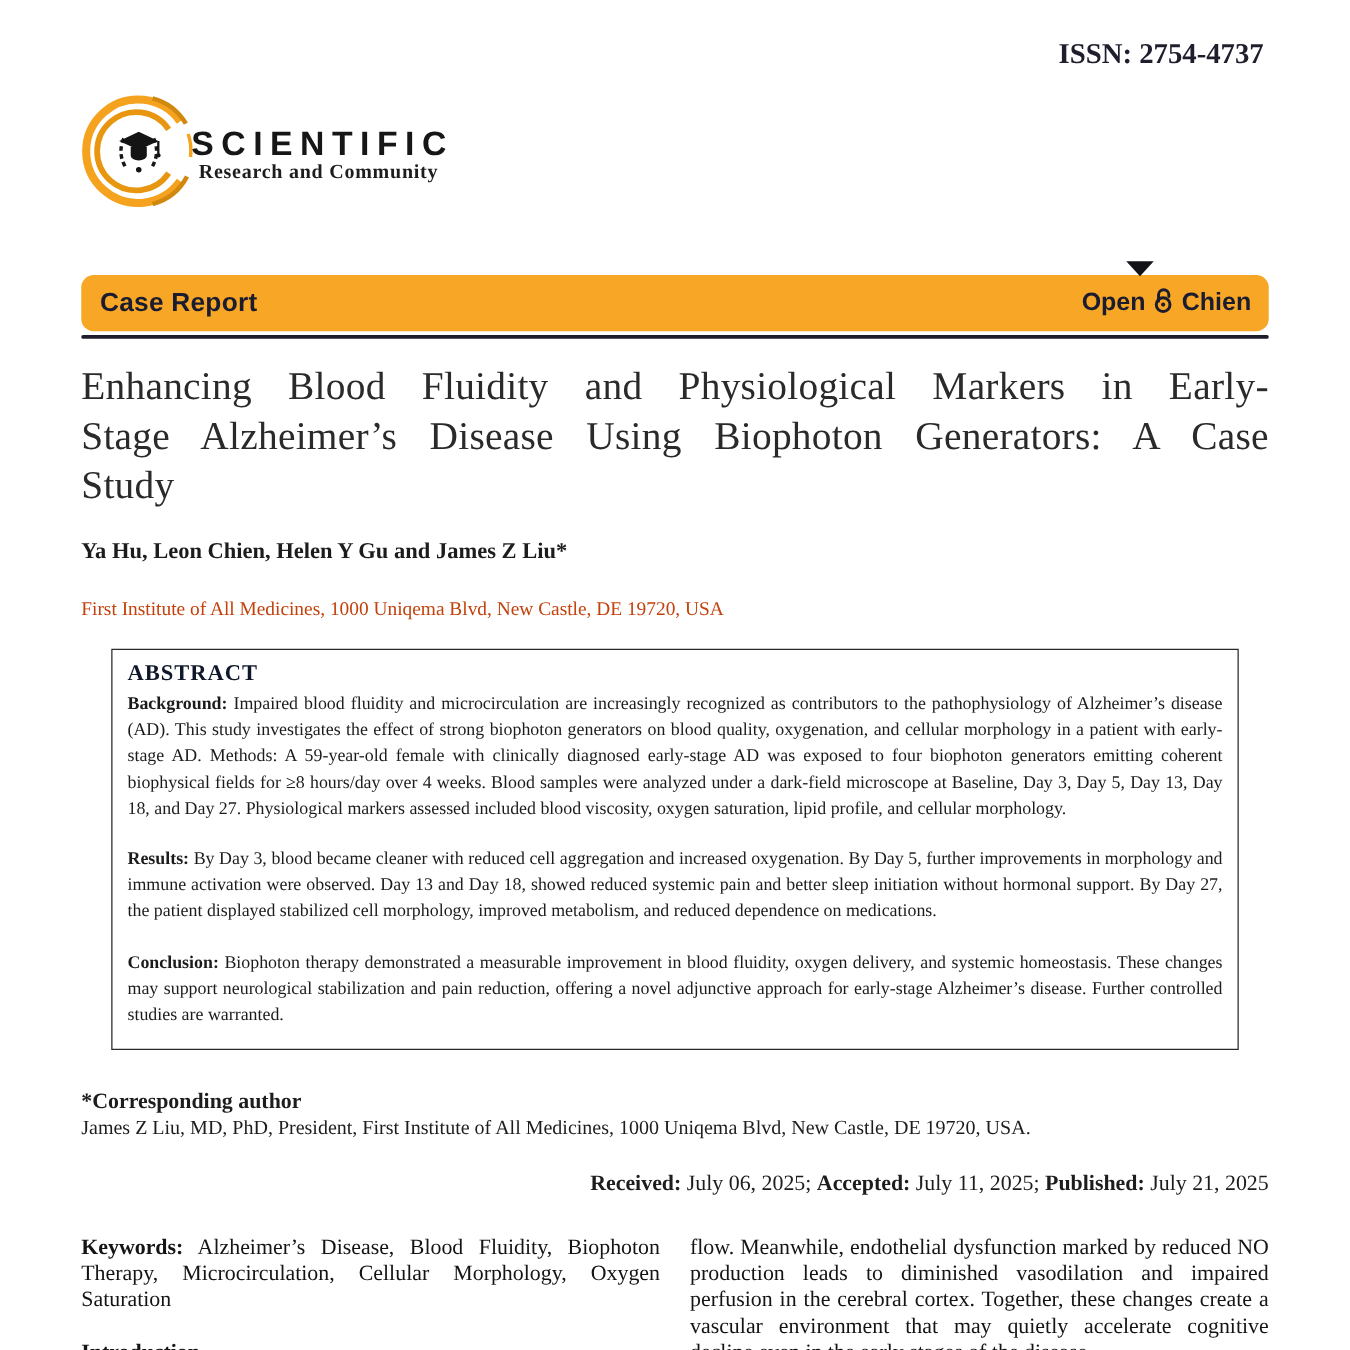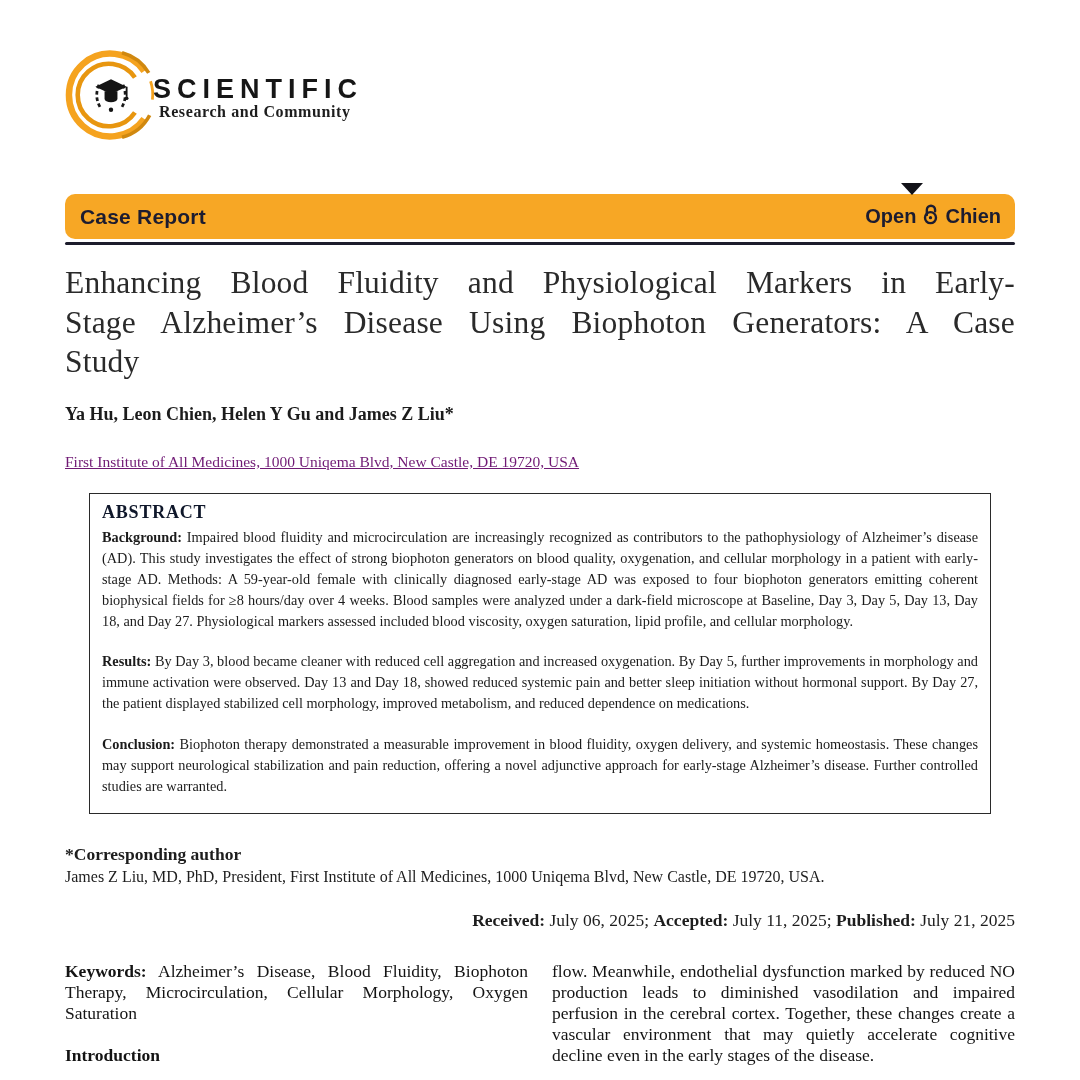--- a/index.html
+++ b/index.html
@@ -94,21 +94,21 @@
   
   .article-title {
     margin-top: 18px;
     font-size: 31.5px;
     line-height: 1.26;
     color: #2a2a2a;
     letter-spacing: 0.2px;
   }
   .title-line.just { text-align: justify; text-align-last: justify; }
   .authors { margin-top: 22px; font-size: 18px; font-weight: bold; color: #1c1c1c; }
-  .affiliation { margin-top: 28px; font-size: 15.5px; color: #701a75; text-decoration: underline; }
+  .affiliation { margin-top: 28px; font-size: 15.5px; color: #c2410c; }
 
   
   .abstract-box {
     margin: 22px 24px 0 24px;
     border: 1px solid #2a2a2a;
     padding: 8px 12px 16px 12px;
   }
   .abstract-heading {
     font-size: 18px;
     font-weight: bold;
@@ -140,20 +140,21 @@
   .col { flex: 1; font-size: 17.5px; line-height: 1.2; text-align: justify; color: #141414; }
   .col .heading { font-weight: bold; text-align: left; }
   .col p + p, .col p + .heading { margin-top: 21px; }
 </style>
 </head>
 <body>
 
 <div class="page">
   <div class="content">
 
+    <div class="issn">ISSN: 2754-4737</div>
 
     <div class="masthead">
 
       <div class="logo">
         <span>
           <svg width="92" height="92" viewBox="0 0 100 100">
             <path d="M86,24 A45,45 0 1 0 86,76" fill="none" stroke="#f5a31f" stroke-width="7"></path>
             <path d="M76,31 A34,34 0 1 0 76,69" fill="none" stroke="#e8960f" stroke-width="5"></path>
             <path d="M62,4 A48,48 0 0 1 91,26" fill="none" stroke="#d0880f" stroke-width="4"></path>
             <path d="M62,96 A48,48 0 0 0 92,72" fill="none" stroke="#d0880f" stroke-width="4"></path>

